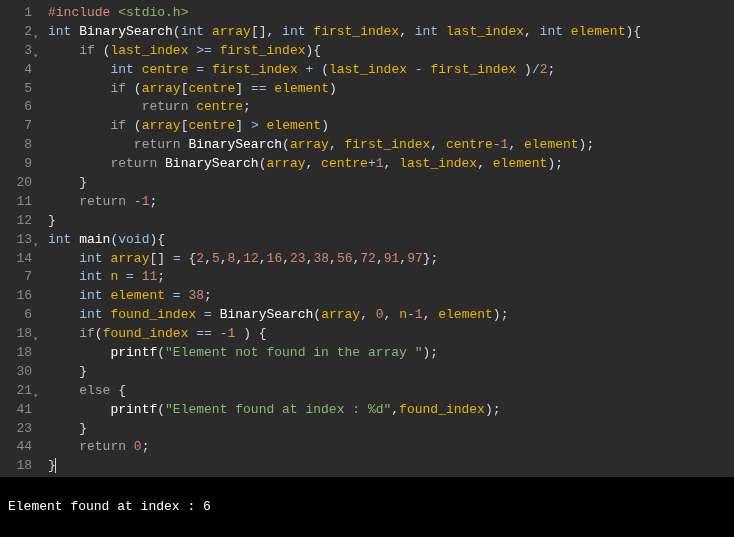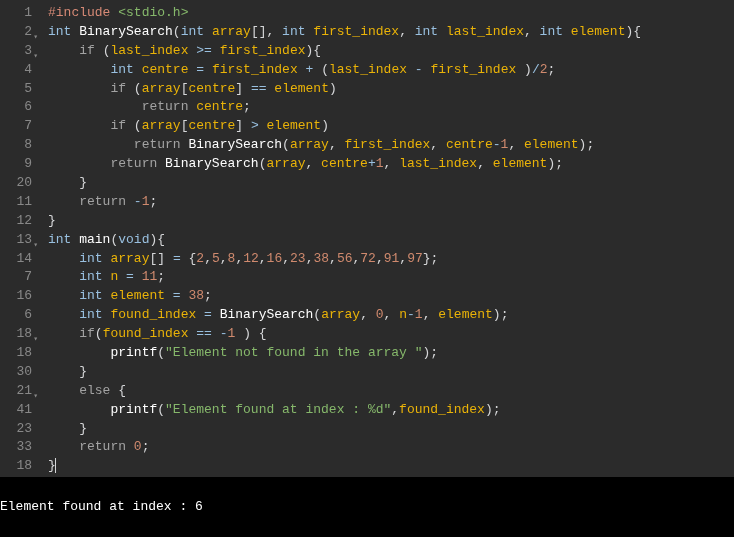--- a/index.html
+++ b/index.html
@@ -61,21 +61,21 @@
   height: 15px;
   background: #d6d7d9;
   vertical-align: text-bottom;
   margin-left: -1px;
 }
 .console {
   background: #000;
   color: #fff;
   font-family: 'Consolas', 'Monaco', 'Courier New', monospace;
   font-size: 13px;
-  padding: 22px 0 0 0;
+  padding: 22px 0 0 8px;
   height: 50px;
 }
 </style>
 </head>
 <body>
 
 <div class="editor">
   <div class="gutter" id="gutter">
       <div class="gutter-line">1</div>
       <div class="gutter-line">2<span class="fold-marker">▾</span></div>
@@ -93,20 +93,20 @@
       <div class="gutter-line">14</div>
       <div class="gutter-line">7</div>
       <div class="gutter-line">16</div>
       <div class="gutter-line">6</div>
       <div class="gutter-line">18<span class="fold-marker">▾</span></div>
       <div class="gutter-line">18</div>
       <div class="gutter-line">30</div>
       <div class="gutter-line">21<span class="fold-marker">▾</span></div>
       <div class="gutter-line">41</div>
       <div class="gutter-line">23</div>
-      <div class="gutter-line">33</div>
+      <div class="gutter-line">44</div>
       <div class="gutter-line">18</div>
     </div>
   <div class="code" id="code"><div class="code-line"><span class="pp">#include</span><span class="ppinc"> &lt;stdio.h&gt;</span></div><div class="code-line"><span class="type">int</span><span> </span><span class="fn">BinarySearch</span><span class="paren">(</span><span class="type">int</span><span> </span><span class="id">array</span><span class="paren">[], </span><span class="type">int</span><span> </span><span class="id">first_index</span><span class="paren">, </span><span class="type">int</span><span> </span><span class="id">last_index</span><span class="paren">, </span><span class="type">int</span><span> </span><span class="id">element</span><span class="paren">)</span><span class="paren">{</span></div><div class="code-line"><span>    </span><span class="ctrl">if</span><span> </span><span class="paren">(</span><span class="id">last_index</span><span> </span><span class="op">&gt;=</span><span> </span><span class="id">first_index</span><span class="paren">)</span><span class="paren">{</span></div><div class="code-line"><span>        </span><span class="type">int</span><span> </span><span class="id">centre</span><span> </span><span class="op">=</span><span> </span><span class="id">first_index</span><span> </span><span class="op">+</span><span> </span><span class="paren">(</span><span class="id">last_index</span><span> </span><span class="op">-</span><span> </span><span class="id">first_index</span><span> </span><span class="paren">)</span><span class="op">/</span><span class="num">2</span><span class="paren">;</span></div><div class="code-line"><span>        </span><span class="ctrl">if</span><span> </span><span class="paren">(</span><span class="id">array</span><span class="paren">[</span><span class="id">centre</span><span class="paren">]</span><span> </span><span class="op">==</span><span> </span><span class="id">element</span><span class="paren">)</span></div><div class="code-line"><span>            </span><span class="ctrl">return</span><span> </span><span class="id">centre</span><span class="paren">;</span></div><div class="code-line"><span>        </span><span class="ctrl">if</span><span> </span><span class="paren">(</span><span class="id">array</span><span class="paren">[</span><span class="id">centre</span><span class="paren">]</span><span> </span><span class="op">&gt;</span><span> </span><span class="id">element</span><span class="paren">)</span></div><div class="code-line"><span>           </span><span class="ctrl">return</span><span> </span><span class="fn">BinarySearch</span><span class="paren">(</span><span class="id">array</span><span class="paren">, </span><span class="id">first_index</span><span class="paren">, </span><span class="id">centre</span><span class="op">-</span><span class="num">1</span><span class="paren">, </span><span class="id">element</span><span class="paren">)</span><span class="paren">;</span></div><div class="code-line"><span>        </span><span class="ctrl">return</span><span> </span><span class="fn">BinarySearch</span><span class="paren">(</span><span class="id">array</span><span class="paren">, </span><span class="id">centre</span><span class="op">+</span><span class="num">1</span><span class="paren">, </span><span class="id">last_index</span><span class="paren">, </span><span class="id">element</span><span class="paren">)</span><span class="paren">;</span></div><div class="code-line"><span>    </span><span class="paren">}</span></div><div class="code-line"><span>    </span><span class="ctrl">return</span><span> </span><span class="op">-</span><span class="num">1</span><span class="paren">;</span></div><div class="code-line"><span class="paren">}</span></div><div class="code-line"><span class="type">int</span><span> </span><span class="fn">main</span><span class="paren">(</span><span class="type">void</span><span class="paren">)</span><span class="paren">{</span></div><div class="code-line"><span>    </span><span class="type">int</span><span> </span><span class="id">array</span><span class="paren">[]</span><span> </span><span class="op">=</span><span> </span><span class="paren">{</span><span class="num">2</span><span class="paren">,</span><span class="num">5</span><span class="paren">,</span><span class="num">8</span><span class="paren">,</span><span class="num">12</span><span class="paren">,</span><span class="num">16</span><span class="paren">,</span><span class="num">23</span><span class="paren">,</span><span class="num">38</span><span class="paren">,</span><span class="num">56</span><span class="paren">,</span><span class="num">72</span><span class="paren">,</span><span class="num">91</span><span class="paren">,</span><span class="num">97</span><span class="paren">}</span><span class="paren">;</span></div><div class="code-line"><span>    </span><span class="type">int</span><span> </span><span class="id">n</span><span> </span><span class="op">=</span><span> </span><span class="num">11</span><span class="paren">;</span></div><div class="code-line"><span>    </span><span class="type">int</span><span> </span><span class="id">element</span><span> </span><span class="op">=</span><span> </span><span class="num">38</span><span class="paren">;</span></div><div class="code-line"><span>    </span><span class="type">int</span><span> </span><span class="id">found_index</span><span> </span><span class="op">=</span><span> </span><span class="fn">BinarySearch</span><span class="paren">(</span><span class="id">array</span><span class="paren">, </span><span class="num">0</span><span class="paren">, </span><span class="id">n</span><span class="op">-</span><span class="num">1</span><span class="paren">, </span><span class="id">element</span><span class="paren">)</span><span class="paren">;</span></div><div class="code-line"><span>    </span><span class="ctrl">if</span><span class="paren">(</span><span class="id">found_index</span><span> </span><span class="op">==</span><span> </span><span class="op">-</span><span class="num">1</span><span> </span><span class="paren">)</span><span> </span><span class="paren">{</span></div><div class="code-line"><span>        </span><span class="fn">printf</span><span class="paren">(</span><span class="str">"Element not found in the array "</span><span class="paren">)</span><span class="paren">;</span></div><div class="code-line"><span>    </span><span class="paren">}</span></div><div class="code-line"><span>    </span><span class="ctrl">else</span><span> </span><span class="paren">{</span></div><div class="code-line"><span>        </span><span class="fn">printf</span><span class="paren">(</span><span class="str">"Element found at index : %d"</span><span class="paren">,</span><span class="id">found_index</span><span class="paren">)</span><span class="paren">;</span></div><div class="code-line"><span>    </span><span class="paren">}</span></div><div class="code-line"><span>    </span><span class="ctrl">return</span><span> </span><span class="num">0</span><span class="paren">;</span></div><div class="code-line"><span class="paren">}</span><span class="cursor"></span></div></div>
 </div>
 <div class="console">
   <span>Element found at index : 6</span>
 </div>
 
 </body></html>

